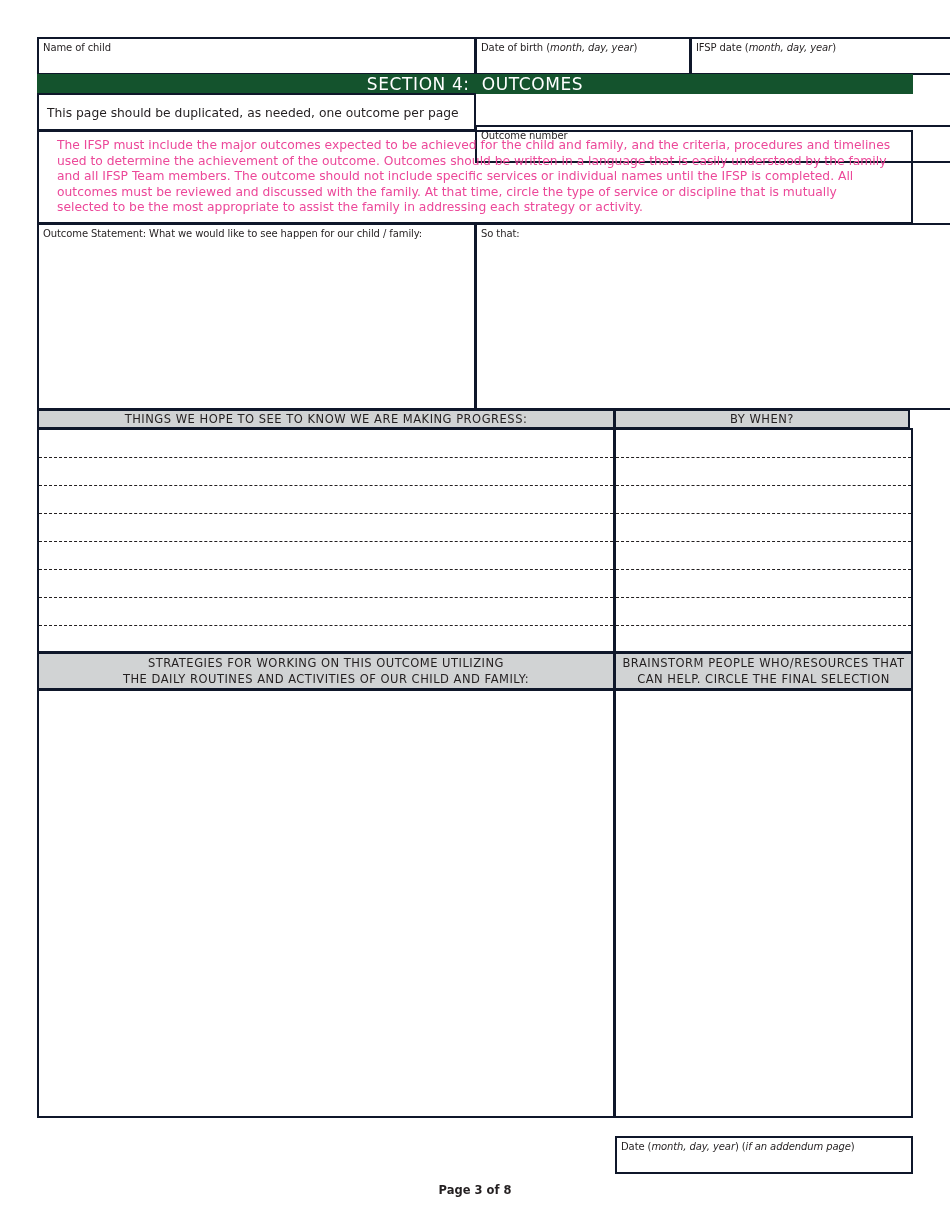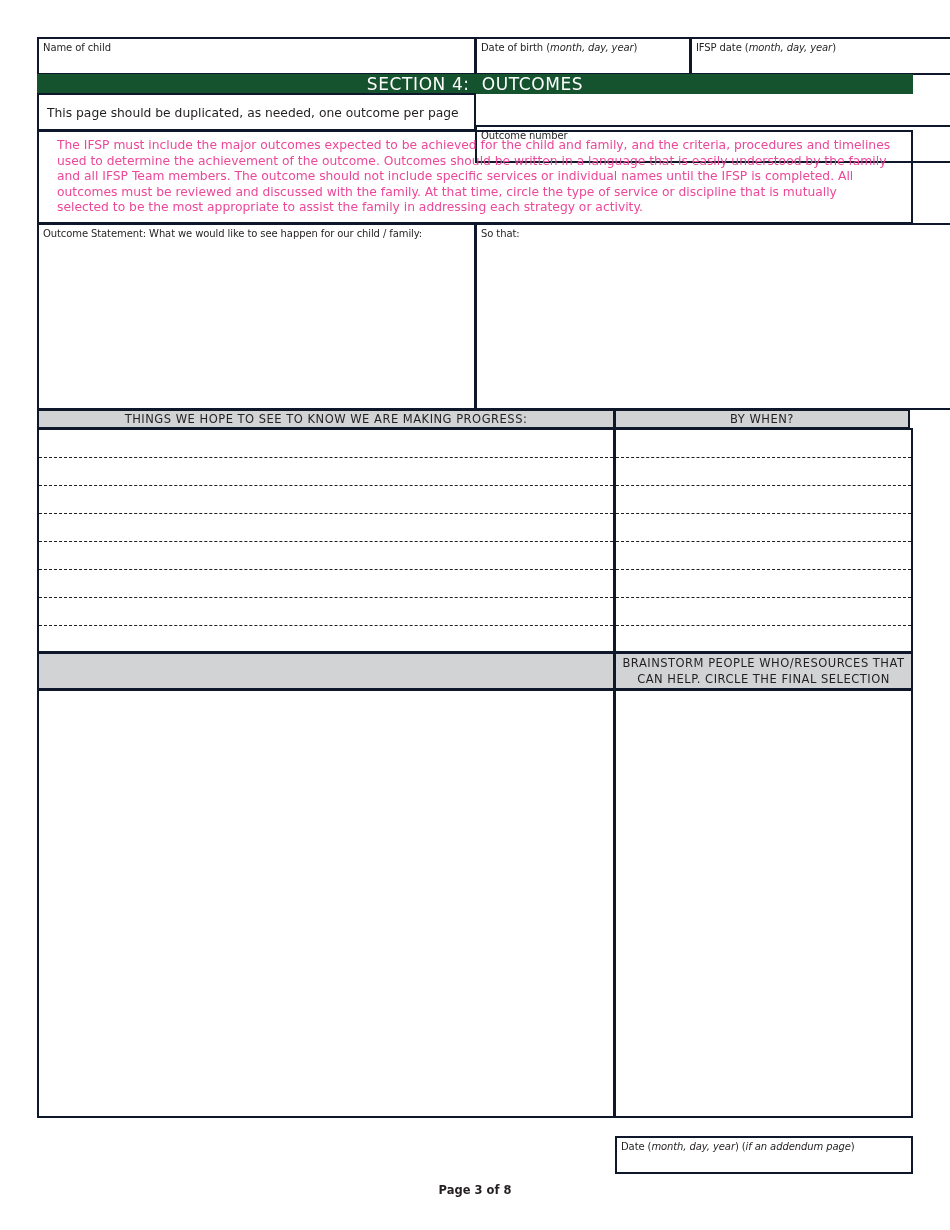--- a/index.html
+++ b/index.html
@@ -95,20 +95,22 @@
   <input class="inp" style="left: 6px; top: 34px; width: 285px; height: 18px;" value="">
   <input class="inp" style="left: 6px; top: 62px; width: 285px; height: 18px;" value="">
   <input class="inp" style="left: 6px; top: 90px; width: 285px; height: 18px;" value="">
   <input class="inp" style="left: 6px; top: 118px; width: 285px; height: 18px;" value="">
   <input class="inp" style="left: 6px; top: 146px; width: 285px; height: 18px;" value="">
   <input class="inp" style="left: 6px; top: 174px; width: 285px; height: 18px;" value="">
   <input class="inp" style="left: 6px; top: 202px; width: 285px; height: 18px;" value="">
 </div>
 
 <div class="abs b hdr-grey" style="left:37px; top:652px; width:578px; height:38px;">
+  <span>STRATEGIES FOR WORKING ON THIS OUTCOME UTILIZING</span>
+  <span>THE DAILY ROUTINES AND ACTIVITIES OF OUR CHILD AND FAMILY:</span>
 </div>
 <div class="abs b hdr-grey" style="left:614px; top:652px; width:299px; height:38px;">
   <span>BRAINSTORM PEOPLE WHO/RESOURCES THAT</span>
   <span>CAN HELP. CIRCLE THE FINAL SELECTION</span>
 </div>
 
 <div class="field b" style="left:37px; top:689px; width:578px; height:429px;">
   <textarea class="inp" style="left: 6px; top: 6px; width: 562px; height: 414px;"></textarea>
 </div>
 <div class="field b" style="left:614px; top:689px; width:299px; height:429px;">

